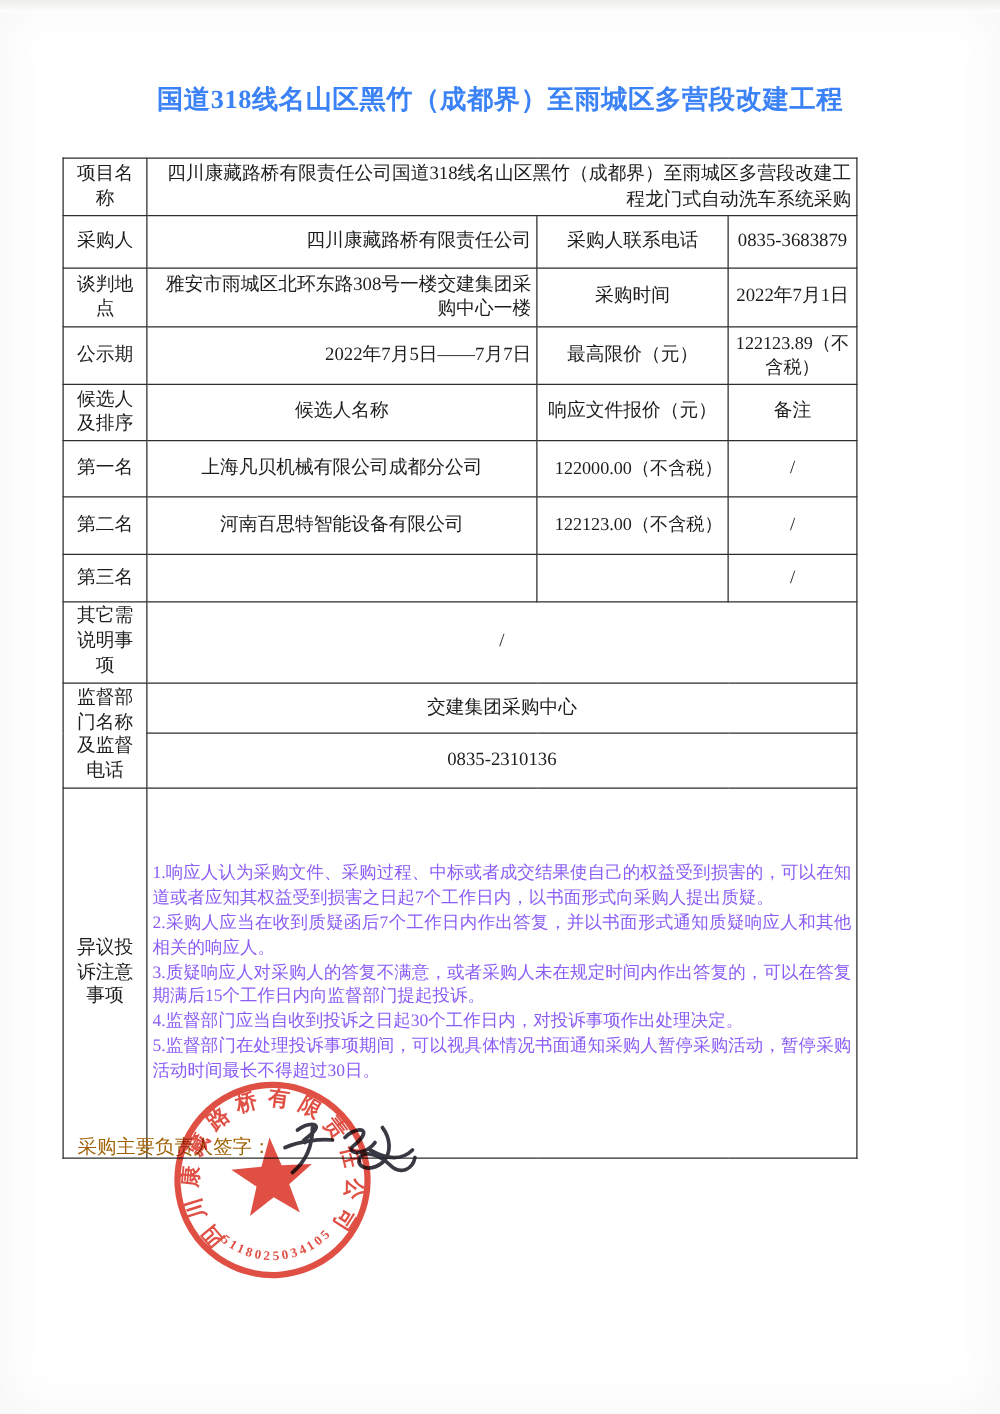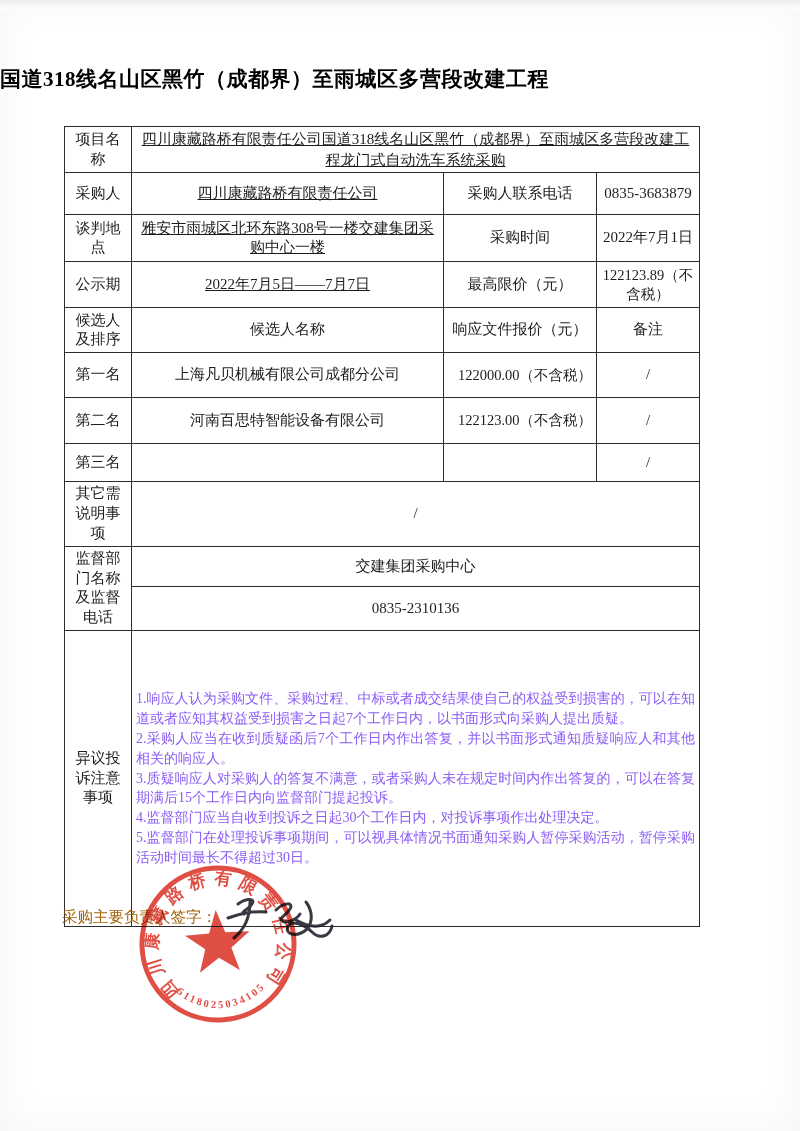--- a/index.html
+++ b/index.html
@@ -12,36 +12,36 @@
     overflow:hidden;
     box-shadow: inset 0 0 40px rgba(90,90,85,0.06);
   }
   .scan-top {
     position:absolute; top:0; left:0; width:100%; height:10px;
     background:linear-gradient(#e9e9e6, #ffffff);
     opacity:.8;
   }
   .doc-title {
     position:absolute; top:66px; left:0; width:100%;
-    font-weight:bold; font-size:21px; line-height:27px;
-    letter-spacing:0.5px; color:#000000;
+    text-align:center; font-weight:bold; font-size:21px; line-height:27px;
+    letter-spacing:0.5px; color:#3b82f6;
   }
   table.main {
-    position:absolute; left:64px; top:126px; width:635px;
+    position:absolute; left:50px; top:126px; width:635px;
     border-collapse:collapse; table-layout:fixed;
     font-size:15px; color:#1d1d1d;
   }
   table.main td {
     border:1.6px solid #2d2d2d;
     vertical-align:middle;
     padding:2px 4px;
     line-height:1.32;
   }
   td.lbl { text-align:center; padding:2px 2px; }
-  td.val-left { text-align:center; padding-left:7px; padding-right:6px;text-decoration:underline; }
+  td.val-left { text-align:right; padding-left:7px; padding-right:6px; }
   td.ctr { text-align:center; }
   td.quote { text-align:right; padding-left:9px; font-size:14.5px; }
   td.price-cell { text-align:center; font-size:14.5px; line-height:1.35; padding:2px 3px; }
   td.notice-cell { padding:8px 10px 8px 7px; }
   .notice-block { font-size:14px; line-height:1.42; text-align:justify; color:#8b5cf6; }
   .sig-line {
     position:absolute; left:62px; top:907px; height:40px;
     font-size:15.5px; color:#a16207; white-space:nowrap;
   }
   .sig-scribble { position:absolute; left:224px; top:890px; }

